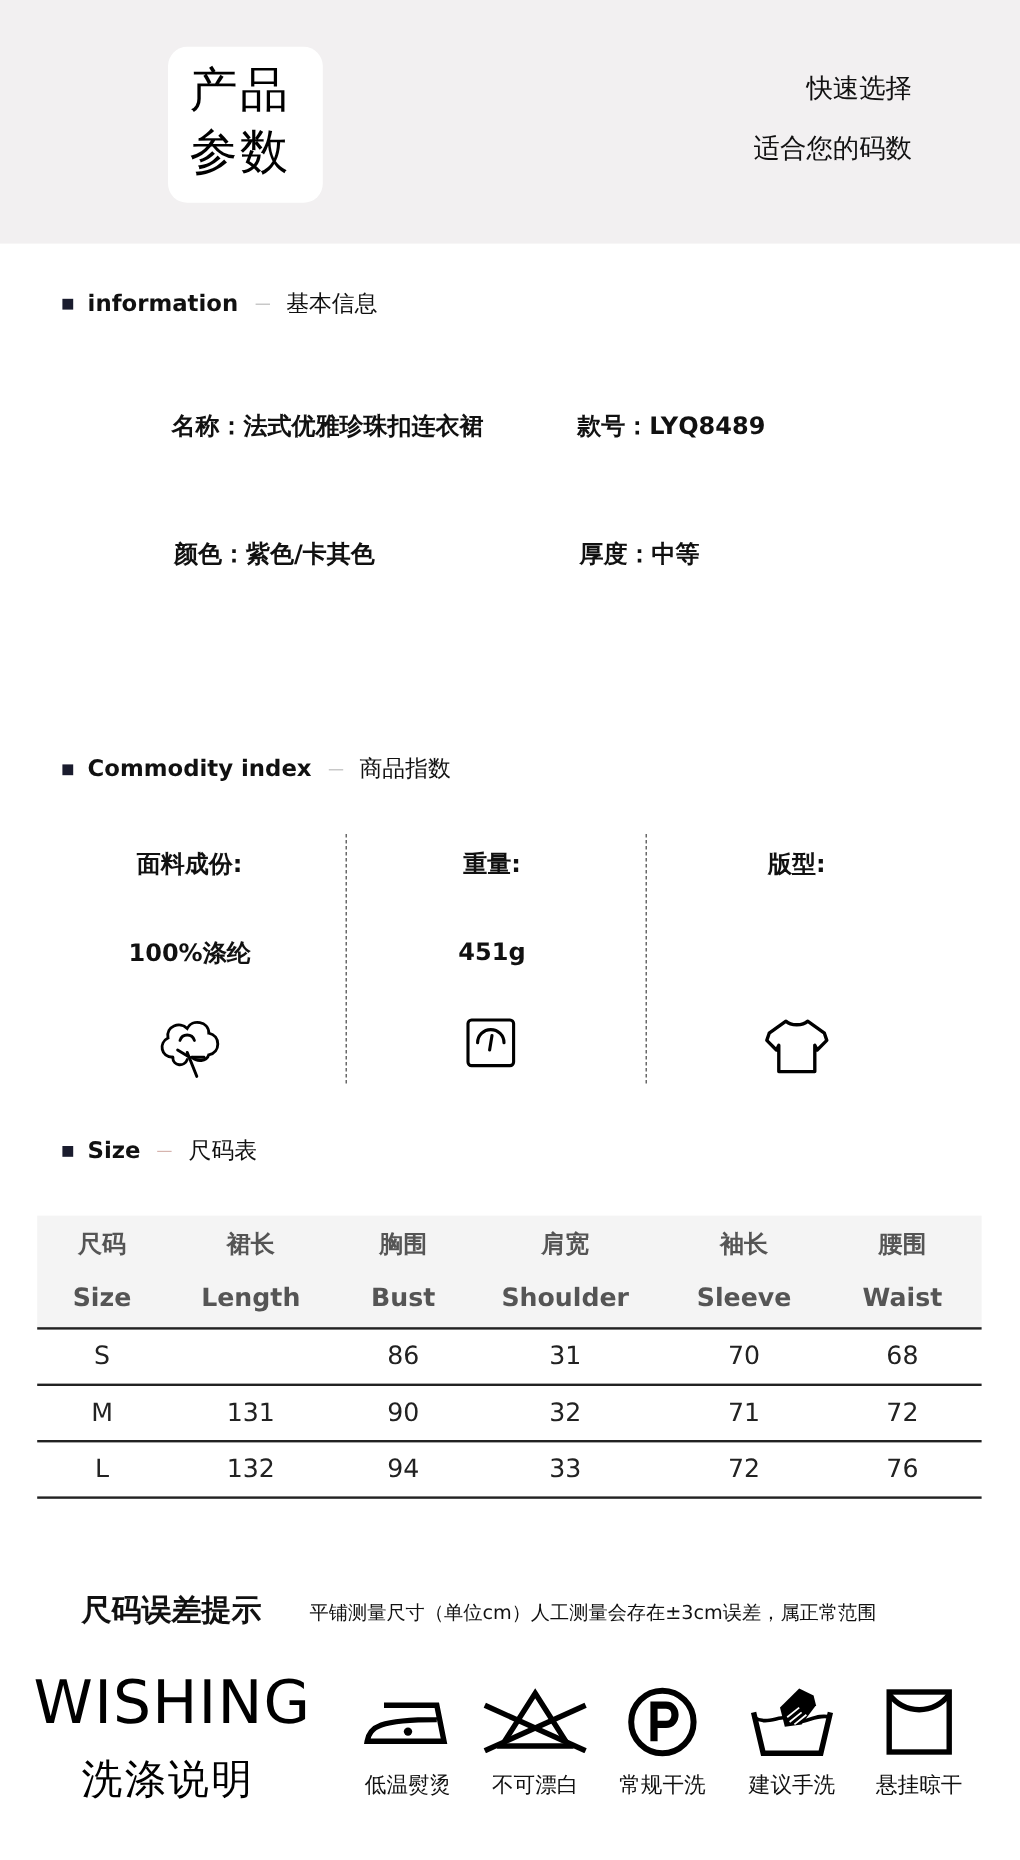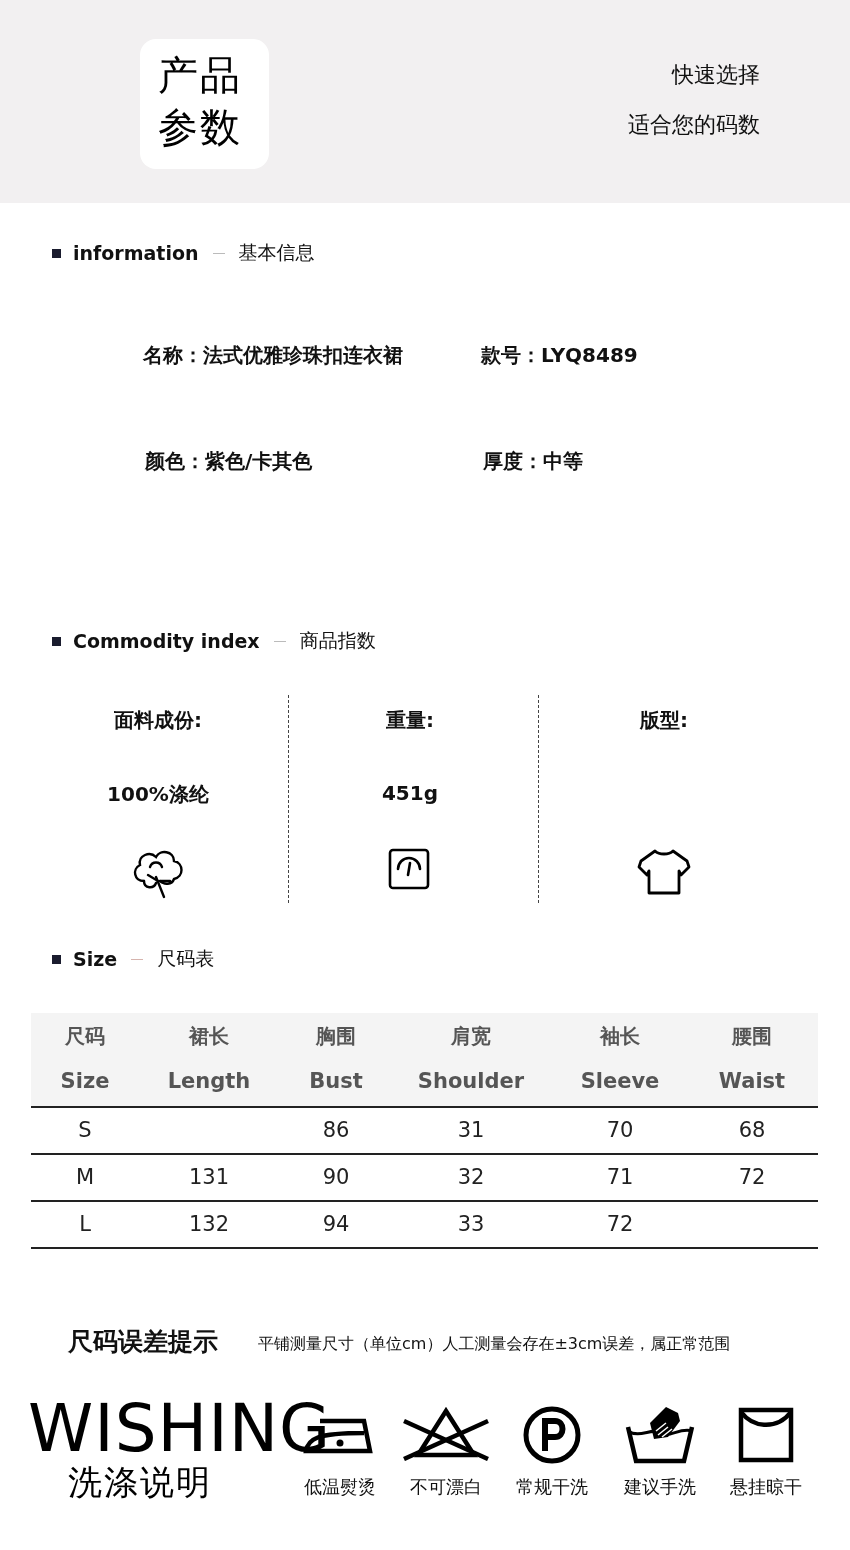--- a/index.html
+++ b/index.html
@@ -42,21 +42,21 @@
   .th .en { position: absolute; top: 56px; left: 0; right: 0; font-size: 21px; }
   .hline { position: absolute; left: 31px; width: 787px; height: 2px; background: #222; }
   .row { position: absolute; left: 31px; width: 787px; height: 45px; }
   .cell { position: absolute; top: 0; text-align: center; font-size: 21px; color: #222; line-height: 45px; }
 
   
   .note-title { position: absolute; left: 68px; top: 1325px; font-size: 25px; font-weight: 700; color: #111; }
   .note-text { position: absolute; left: 258px; top: 1334px; font-size: 16px; color: #111; white-space: nowrap; }
 
   
-  .wish-en { position: absolute; left: 28px; top: 1390px; font-size: 66px; font-weight: 400; color: #000; letter-spacing: 1px; }
+  .wish-en { position: absolute; left: 28px; top: 1390px; font-size: 50px; font-weight: 400; color: #000; letter-spacing: 1px; }
   .wish-cn { position: absolute; left: 68px; top: 1460px; font-size: 34px; color: #000; letter-spacing: 2px; }
 
   .care { position: absolute; top: 1405px; width: 100px; text-align: center; }
   .care svg { display: block; margin: 0 auto; }
   .care-label { position: absolute; top: 70px; left: 0; right: 0; font-size: 18px; color: #111; text-align: center; white-space: nowrap; }
 </style>
 </head>
 <body>
 
 <div class="header">
@@ -178,20 +178,21 @@
   <div class="cell" style="left:518px; width:142px;">71</div>
   <div class="cell" style="left:660px; width:122px;">72</div>
 </div>
 <div class="hline" style="top:1200px;"></div>
 <div class="row" style="top:1202px;">
   <div class="cell" style="left:0; width:108px;">L</div>
   <div class="cell" style="left:108px; width:140px;">132</div>
   <div class="cell" style="left:248px; width:114px;">94</div>
   <div class="cell" style="left:362px; width:156px;">33</div>
   <div class="cell" style="left:518px; width:142px;">72</div>
+  <div class="cell" style="left:660px; width:122px;">76</div>
 </div>
 <div class="hline" style="top:1247px;"></div>
 
 <div class="note-title">尺码误差提示</div>
 <div class="note-text">平铺测量尺寸（单位cm）人工测量会存在±3cm误差，属正常范围</div>
 
 <div class="wish-en">WISHING</div>
 <div class="wish-cn">洗涤说明</div>
 
 <div class="care" style="left:290px;">

